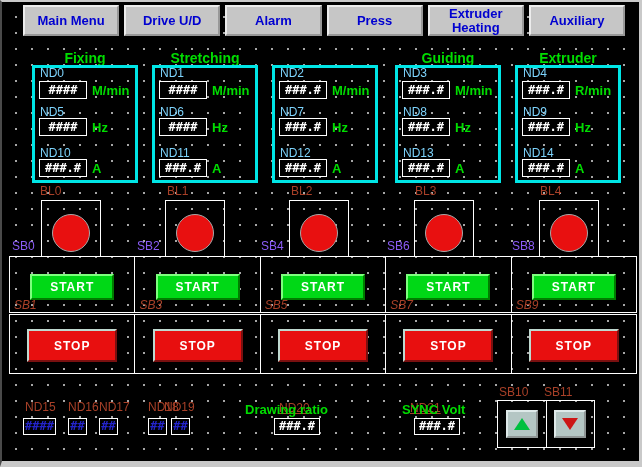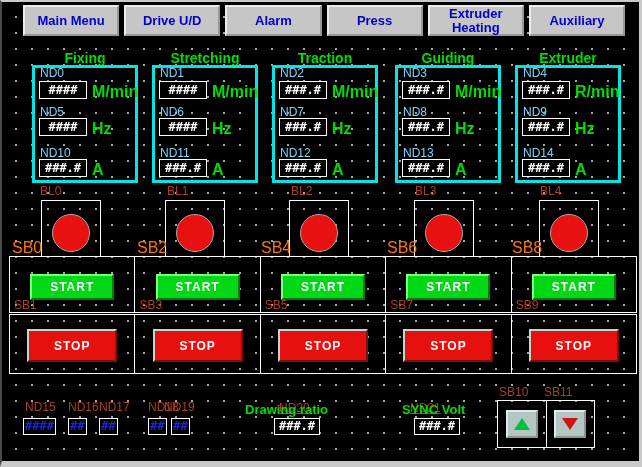--- a/index.html
+++ b/index.html
@@ -32,51 +32,51 @@
   .nd-box { position:absolute; top:63px; width:106px; height:118px;
     border:3px solid #00e6e6; box-sizing:border-box; }
   .nd-id { position:absolute; left:5px; color:#7dd3fc; font-size:12px; white-space:nowrap; }
   .id1 { top:-2px; } .id2 { top:37px; } .id3 { top:78px; }
   .disp { position:absolute; background:#000; border:1px solid #fff; box-sizing:border-box;
     color:#fff; font-family:"DejaVu Sans Mono", monospace; font-size:12px; font-weight:bold;
     text-align:center; }
   .d1 { left:4px; top:13px; width:48px; height:18px; line-height:16px; }
   .d2 { left:4px; top:50px; width:48px; height:18px; line-height:16px; }
   .d3 { left:4px; top:91px; width:48px; height:18px; line-height:16px; }
-  .unit { position:absolute; left:57px; color:#00dd00; font-weight:bold; font-size:16px; white-space:nowrap; }
+  .unit { position:absolute; left:57px; color:#00dd00; font-weight:bold; font-size:13px; white-space:nowrap; }
   .u1 { top:15px; } .u2 { top:52px; } .u3 { top:93px; }
   
   .L0 { left:30px; } .L1 { left:150px; } .L2 { left:270px; } .L3 { left:393px; } .L4 { left:513px; }
   
   .bl-label { position:absolute; top:182px; color:#a84028; font-size:12px; }
   .blL0{left:38px;} .blL1{left:165px;} .blL2{left:289px;} .blL3{left:413px;} .blL4{left:538px;}
   .lamp-cell { position:absolute; top:198px; width:60px; height:57px;
     border:1px solid #fff; box-sizing:border-box; }
   .lampL0{left:39px;} .lampL1{left:163px;} .lampL2{left:287px;} .lampL3{left:412px;} .lampL4{left:537px;}
   .lamp { position:absolute; left:10px; top:13px; width:38px; height:38px;
     border-radius:50%; background:#e81010; border:1px solid #a8a8a8; box-sizing:border-box; }
-  .sb-top-label { position:absolute; top:237px; color:#f97316; font-size:16px;text-align:right; }
+  .sb-top-label { position:absolute; top:237px; color:#8b5cf6; font-size:12px;text-align:right; }
   .sbtL0{left:10px;} .sbtL1{left:135px;} .sbtL2{left:259px;} .sbtL3{left:385px;} .sbtL4{left:510px;}
   
   .band { position:absolute; left:7px; width:628px; border:1px solid #fff;
     box-sizing:border-box; display:flex; }
   .start-band { top:254px; height:57px; }
   .stop-band  { top:312px; height:60px; }
   .band-cell { flex:1; position:relative; border-right:1px solid #fff; }
   .band-cell:last-child { border-right:none; }
   .btn { position:absolute; left:50%; transform:translateX(-50%);
     color:#fff; font-weight:bold; font-size:12px; letter-spacing:1px;
     font-family:"Liberation Sans", sans-serif;
     display:flex; align-items:center; justify-content:center;
     box-sizing:border-box; padding:0; cursor:default; }
   .btn.start { top:17px; width:84px; height:26px; background:#00d816;
     border:2px solid; border-color:#7dff7d #007d00 #007d00 #7dff7d; }
   .btn.stop  { top:14px; width:90px; height:33px; background:#e80f0f;
     border:2px solid; border-color:#bfd9d0 #7a1010 #7a1010 #bfd9d0; }
-  .sb-low-label { position:absolute; left:4px; bottom:0; color:#a84028; font-size:12px; }
+  .sb-low-label { position:absolute; left:4px; bottom:0; color:#a84028; font-size:12px;font-style:italic; }
   
   .nd-s-label { position:absolute; top:398px; color:#a84028; font-size:12px; white-space:nowrap; }
   .nd-s-box { position:absolute; top:416px; height:17px; background:#000;
     border:1px solid #fff; box-sizing:border-box;
     color:#2424cc; font-style:italic; font-weight:bold;
     font-family:"DejaVu Sans Mono", monospace; font-size:12px;
     text-align:center; line-height:14px; }
   .ratio-wrap { position:absolute; top:398px; white-space:nowrap; }
   .ghost-id { position:absolute; top:1px; color:#a84028; font-size:12px; z-index:0;text-decoration:underline; }
   .green-inline { position:relative; z-index:1; color:#00dd00; font-weight:bold; font-size:13px; }
@@ -104,21 +104,20 @@
     <button class="tb-btn">Main Menu</button>
     <button class="tb-btn">Drive U/D</button>
     <button class="tb-btn">Alarm</button>
     <button class="tb-btn">Press</button>
     <button class="tb-btn">Extruder Heating</button>
     <button class="tb-btn">Auxiliary</button>
   </div>
 
   <div class="sec-title L1">Stretching</div>
   <div class="sec-title L0">Fixing</div>
-  <div class="sec-title L2">Traction</div>
   <div class="sec-title L3">Guiding</div>
   <div class="sec-title L4">Extruder</div>
 
   <div class="nd-box L0">
     <div class="nd-id id1">ND0</div>
     <div class="disp d1">####</div>
     <div class="unit u1">M/min</div>
     <div class="nd-id id2">ND5</div>
     <div class="disp d2">####</div>
     <div class="unit u2">Hz</div>

